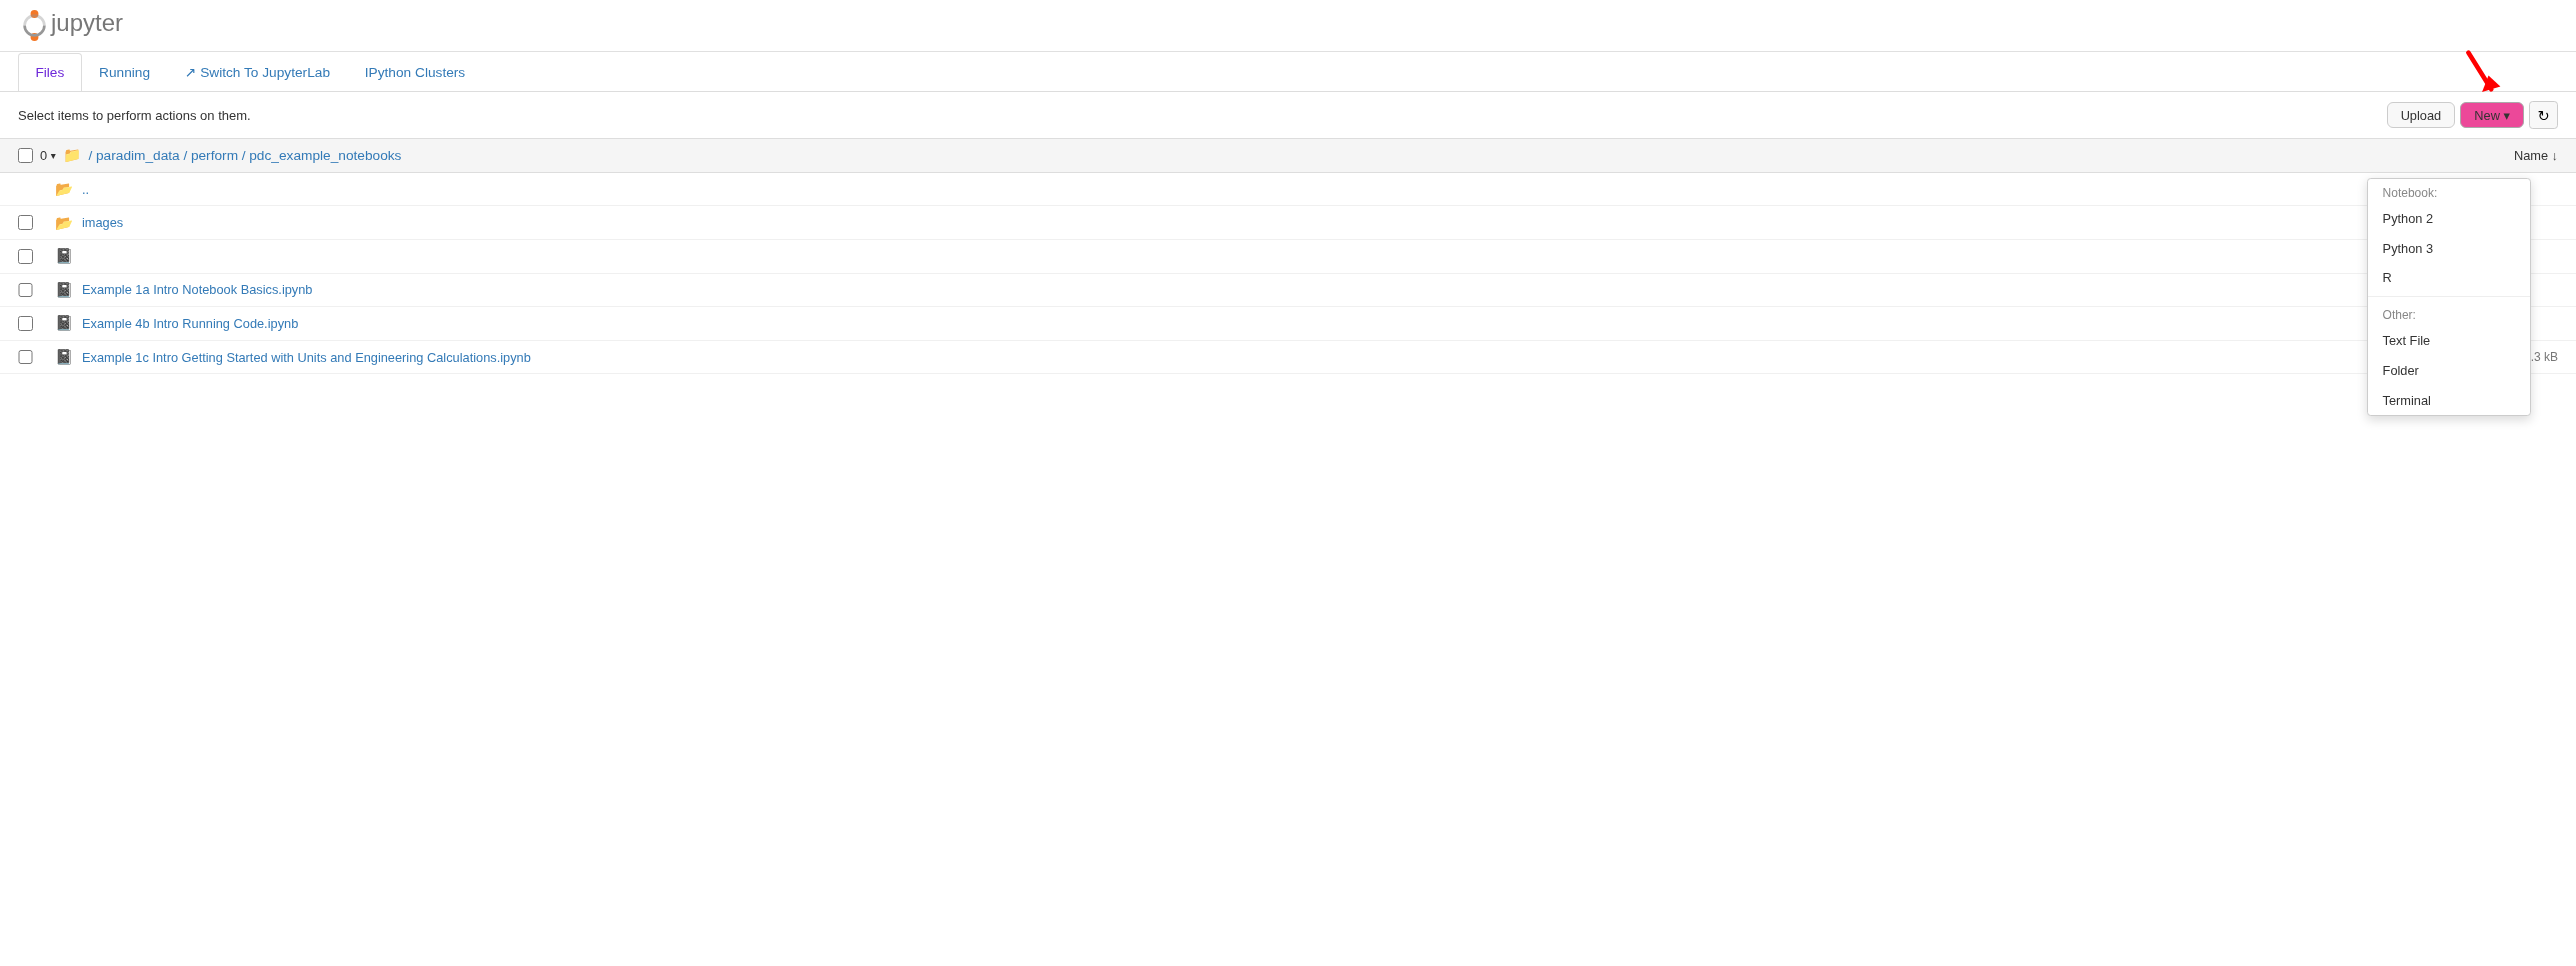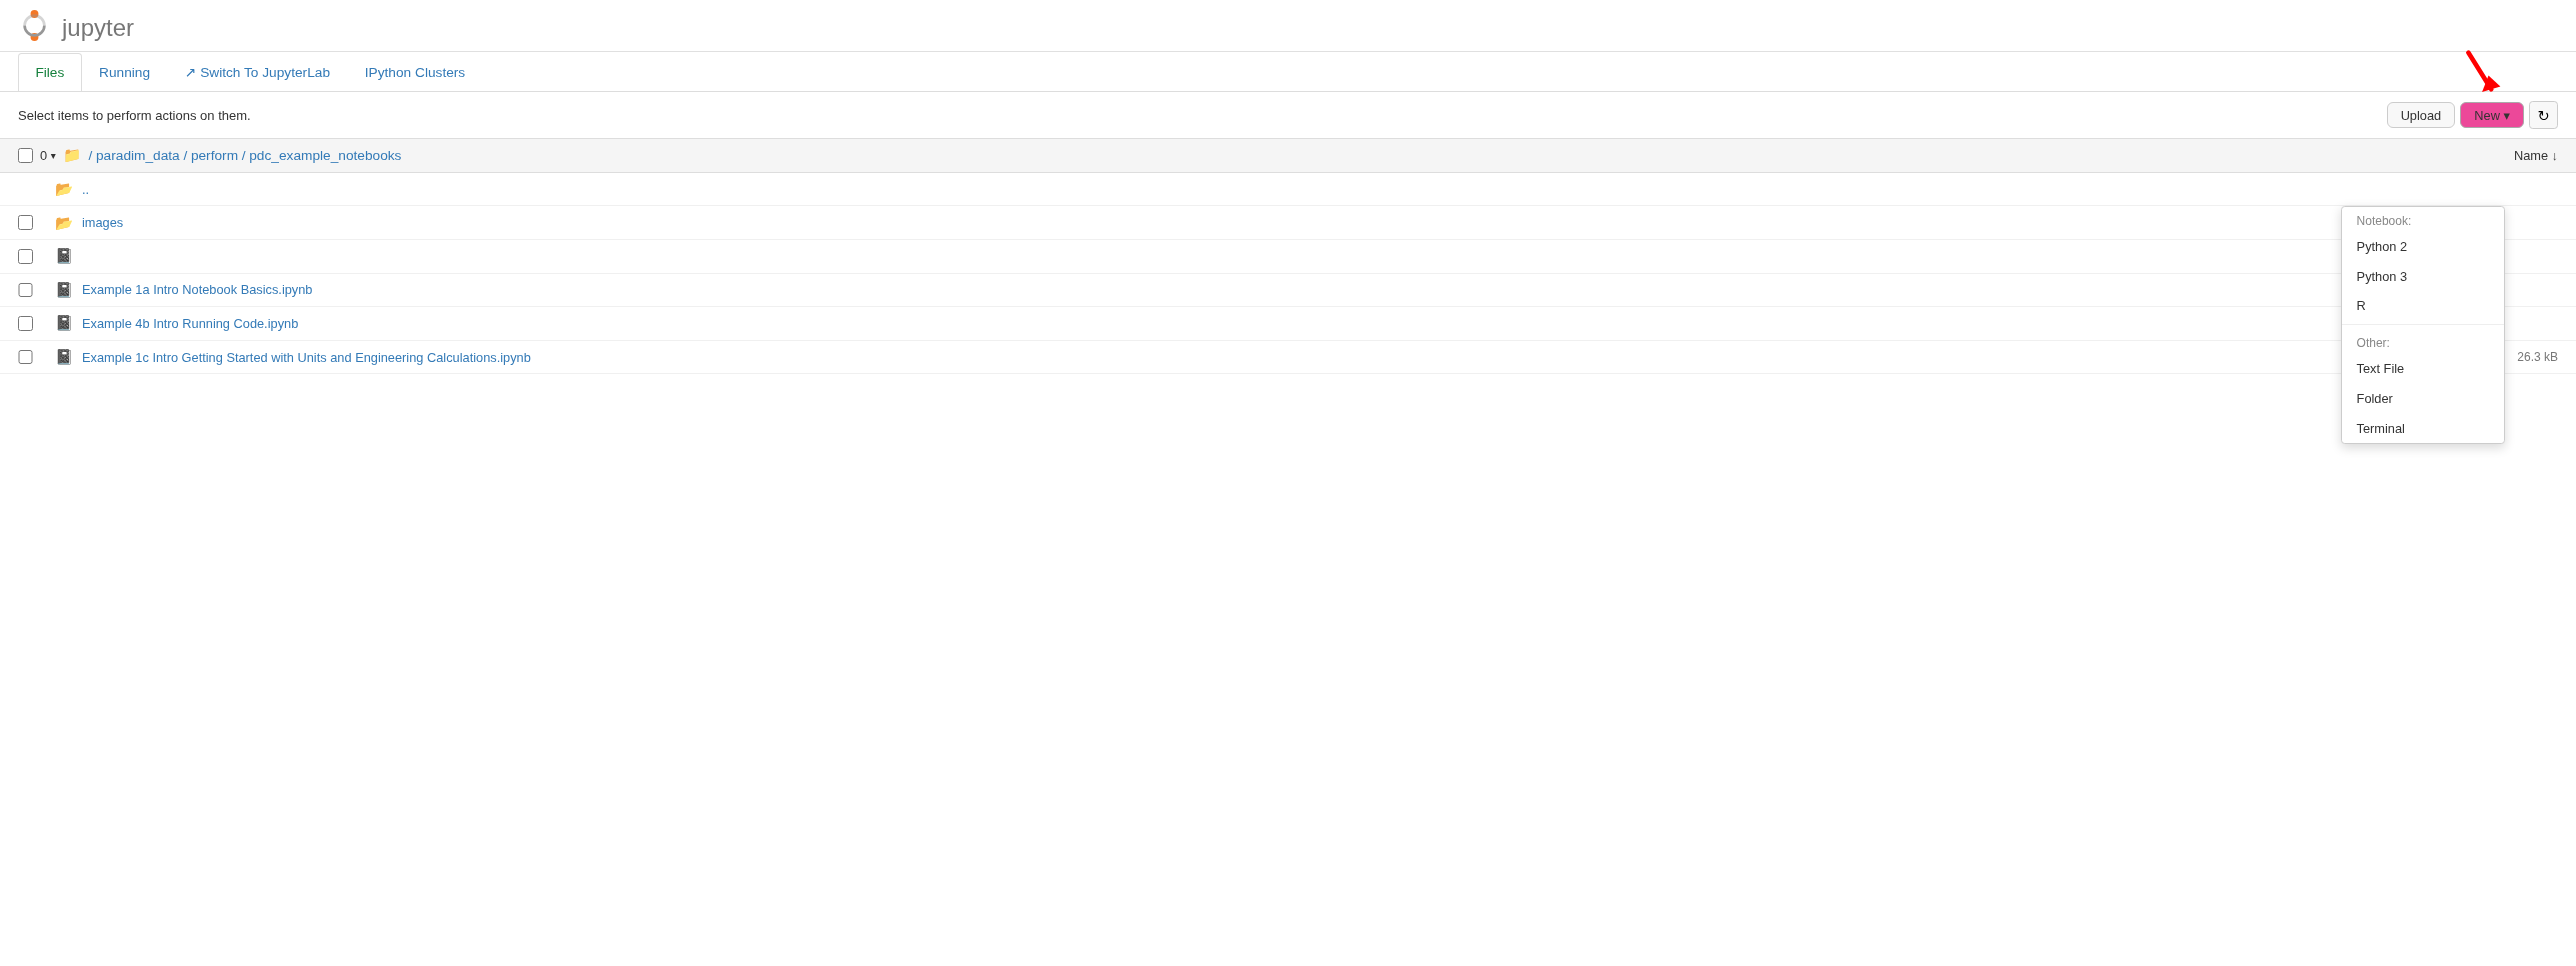--- a/index.html
+++ b/index.html
@@ -1,26 +1,26 @@
 <!DOCTYPE html>
 <html style="font-size:14.6px"><head>
   <meta charset="utf-8">
   <style>
     * { box-sizing: border-box; margin: 0; padding: 0; }
     body { font-family: -apple-system, BlinkMacSystemFont, "Helvetica Neue", Arial, sans-serif; font-size: 12.8px; background: #fff; color: #333; }
 
     
     .header { display: flex; align-items: center; padding: 9px 18px; border-bottom: 0.9px solid #e0e0e0; }
-    .logo { display: flex; align-items: flex-end; gap: 11px; }
+    .logo { display: flex; align-items: flex-start; gap: 0; }
     .logo-icon { width: 33px; height: 33px; }
     .logo-text { font-size: 24px; color: #777; font-weight: 300; }
 
     
     .tabs { display: flex; align-items: center; padding: 0 18px; border-bottom: 0.9px solid #ddd; }
-    .tab { padding: 11px 16.4px; cursor: pointer; color: #15803d; border: 0.9px solid transparent; border-bottom: none; text-decoration: none; font-size: 13.7px; }
+    .tab { padding: 11px 16.4px; cursor: pointer; color: #6d28d9; border: 0.9px solid transparent; border-bottom: none; text-decoration: none; font-size: 13.7px; }
     .tab.active { border-color: #ddd; border-bottom-color: #fff; background: #fff; margin-bottom: -0.9px; border-radius: 3.7px 3.7px 0 0; }
     .tab.link { color: #337ab7; text-decoration: none; }
 
     
     .toolbar { display: flex; align-items: center; justify-content: space-between; padding: 9px 18px; }
     .toolbar-left { font-size: 13px; color: #333; }
     .toolbar-right { display: flex; align-items: center; gap: 5.5px; position: relative; }
     .btn { padding: 4.6px 12.8px; font-size: 12.8px; border: 0.9px solid #ccc; background: #f8f8f8; border-radius: 6px; cursor: pointer; color: #333; }
     .btn.new { background: #ec4899; border-color: #aaa; display: flex; align-items: center; gap: 3.7px; font-weight: 500; }
     .refresh-btn { padding: 4.6px 7.3px; font-size: 14.6px; border: 0.9px solid #ccc; background: #f8f8f8; border-radius: 3.7px; cursor: pointer; }
@@ -43,28 +43,27 @@
     .file-row .check { width: 37px; display: flex; align-items: center; }
     .file-row .icon { width: 27px; color: #777; font-size: 14.6px; }
     .file-row .name { flex: 1; color: #337ab7; cursor: pointer; font-size: 12.8px; }
     .file-row .date { width: 146px; text-align: right; color: #777; font-size: 12px; }
     .file-row .size { width: 73px; text-align: right; color: #777; font-size: 12px; }
 
     
     .dropdown-menu {
       position: fixed;
       top: 178px;
-      right: 71px;
+      right: 45px;
       background: #fff;
       border: 0.9px solid #ccc;
       border-radius: 3.7px;
       box-shadow: 0 3.7px 11px rgba(0,0,0,0.15);
       min-width: 164px;
       z-index: 1000;
-      margin-top: 28px;
     }
     .dropdown-section-label {
       padding: 7.3px 14.6px 3.7px;
       font-size: 12px;
       color: #888;
       font-weight: 400;
     }
     .dropdown-item {
       padding: 7.3px 14.6px;
       cursor: pointer;

